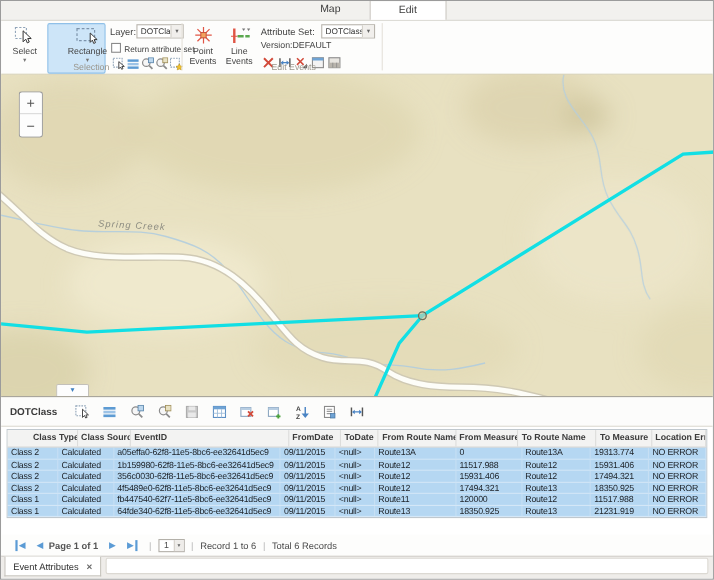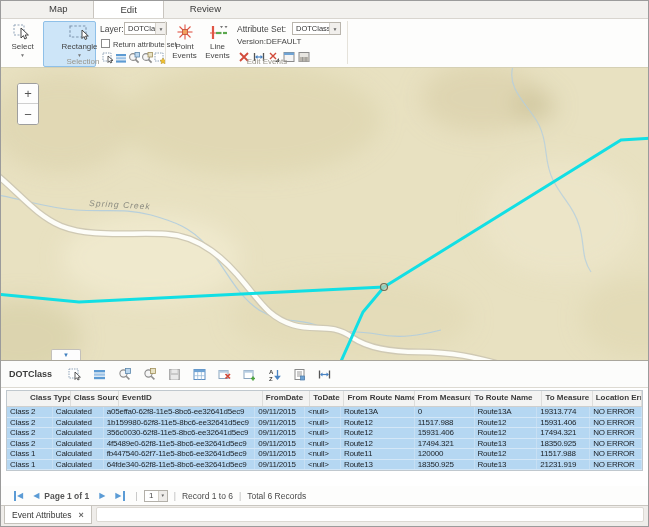--- a/index.html
+++ b/index.html
@@ -1,20 +1,20 @@
 <!DOCTYPE html>
 <html><head>
 <meta charset="utf-8">
 <style>
   * { margin:0; padding:0; box-sizing:border-box; }
   body { font-family:"Liberation Sans", sans-serif; background:#fff; }
   .window { position:relative; width:649px; height:527px; border:1px solid #9b9b9b; background:#fff; overflow:hidden; }
 
   
-  .tabstrip { height:18px; background:#f2f1ee; border-bottom:1px solid #d8d5cf; display:flex; align-items:flex-end; padding-left:22px; }
+  .tabstrip { height:18px; background:#f2f1ee; border-bottom:1px solid #d8d5cf; display:flex; align-items:flex-end; padding-left:22px;justify-content:center; }
   .rtab { height:17px; line-height:16px; padding:0 26px; font-size:9.5px; color:#3b3b3b; cursor:default; }
   .rtab.active { background:#fff; border:1px solid #c9c5bf; border-bottom:none; height:18px; line-height:17px; }
 
   
   .ribbon { position:relative; height:49px; background:#fdfdfc; border-bottom:1px solid #d5d0b4; }
   .grp-sep { position:absolute; top:2px; width:1px; height:43px; background:#e5e2da; }
   .grp-label { position:absolute; bottom:1px; font-size:8px; color:#9a968c; text-align:center; }
   .bigbtn { position:absolute; top:2px; display:flex; flex-direction:column; align-items:center; justify-content:flex-start; border:1px solid transparent; border-radius:2px; padding-top:2px; }
   .bigbtn .lbl { font-size:8px; color:#444; margin-top:2px; white-space:nowrap; text-align:center; line-height:8.5px; }
   .bigbtn .caret { font-size:5px; color:#777; margin-top:1px; line-height:4px; }
@@ -60,21 +60,20 @@
   .sspacer { flex:1; height:15px; margin:1px 4px 0 4px; background:#fff; border:1px solid #dcd9d3; border-radius:2px; }
 </style>
 </head>
 <body>
 
 <div class="window">
 
   <div class="tabstrip">
     <div class="rtab">Map</div>
     <div class="rtab active">Edit</div>
-    <div class="rtab">Review</div>
   </div>
 
   <div class="ribbon">
 
     <div class="bigbtn" style="left:3px;width:37px;height:45px;">
       <svg width="19" height="17" viewBox="0 0 19 17">
         <rect x="1" y="1" width="10" height="10" fill="none" stroke="#8fa3b8" stroke-width="1" stroke-dasharray="2,1.5"></rect>
         <path d="M8 4 L8 14 L10.4 11.6 L11.8 15 L13.6 14.2 L12.2 11 L15.4 11 Z" fill="#fff" stroke="#333" stroke-width="0.9"></path>
       </svg>
       <span class="lbl">Select</span>

